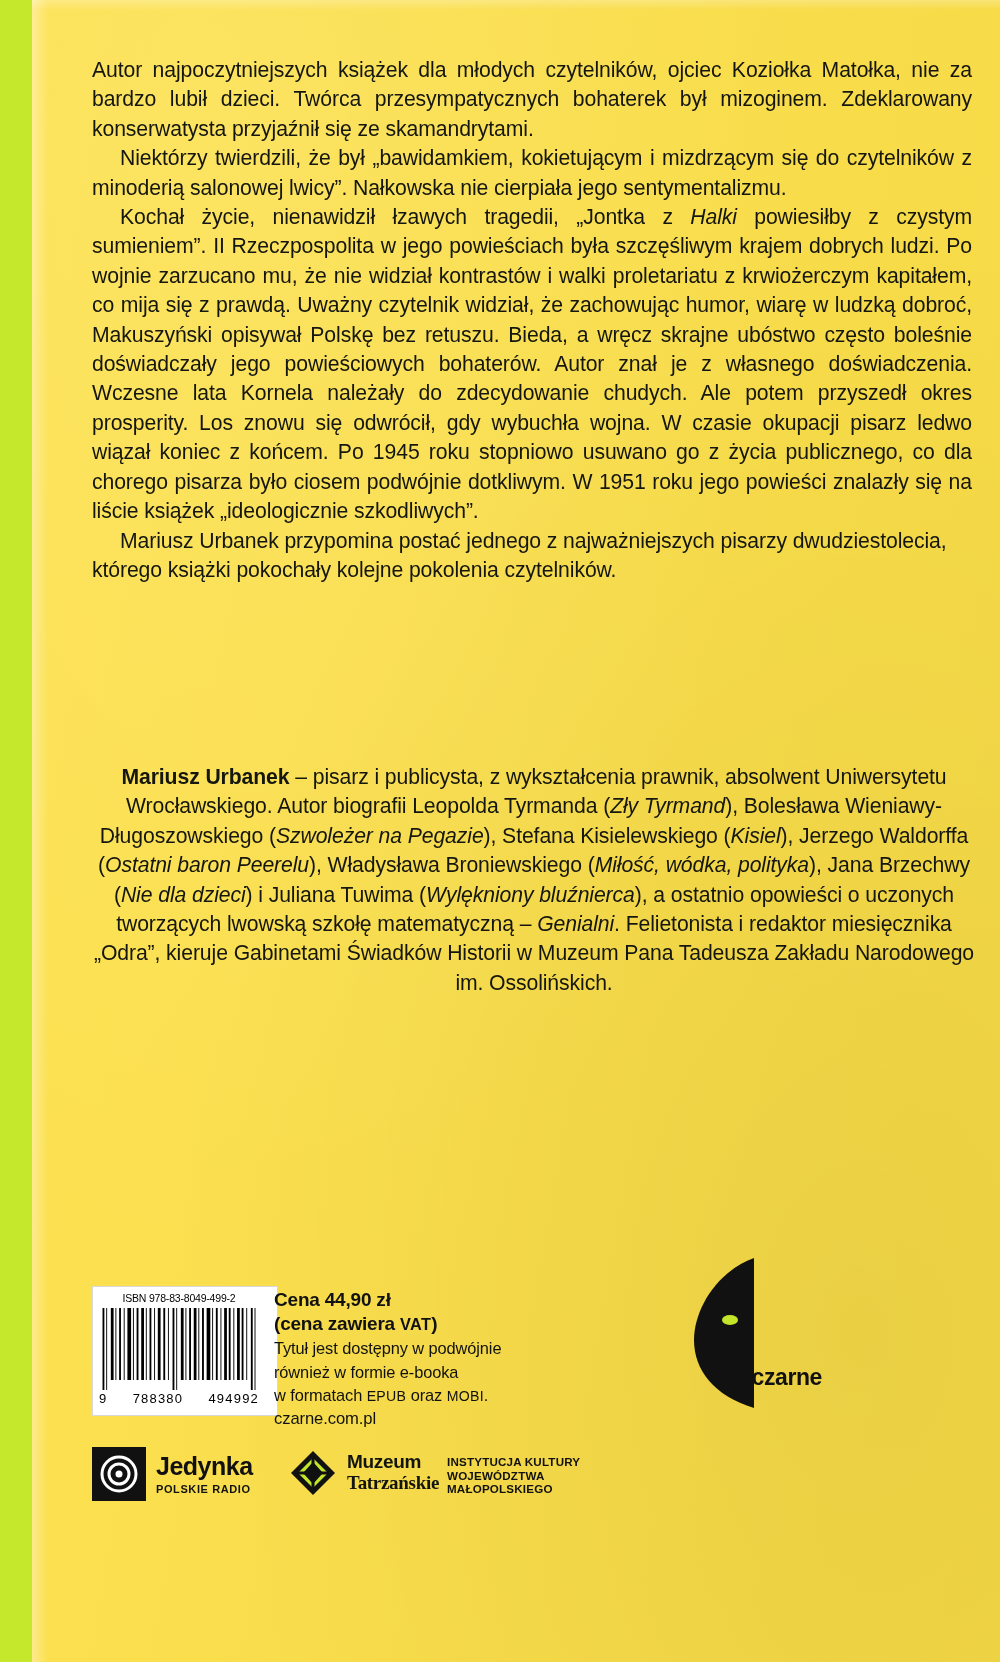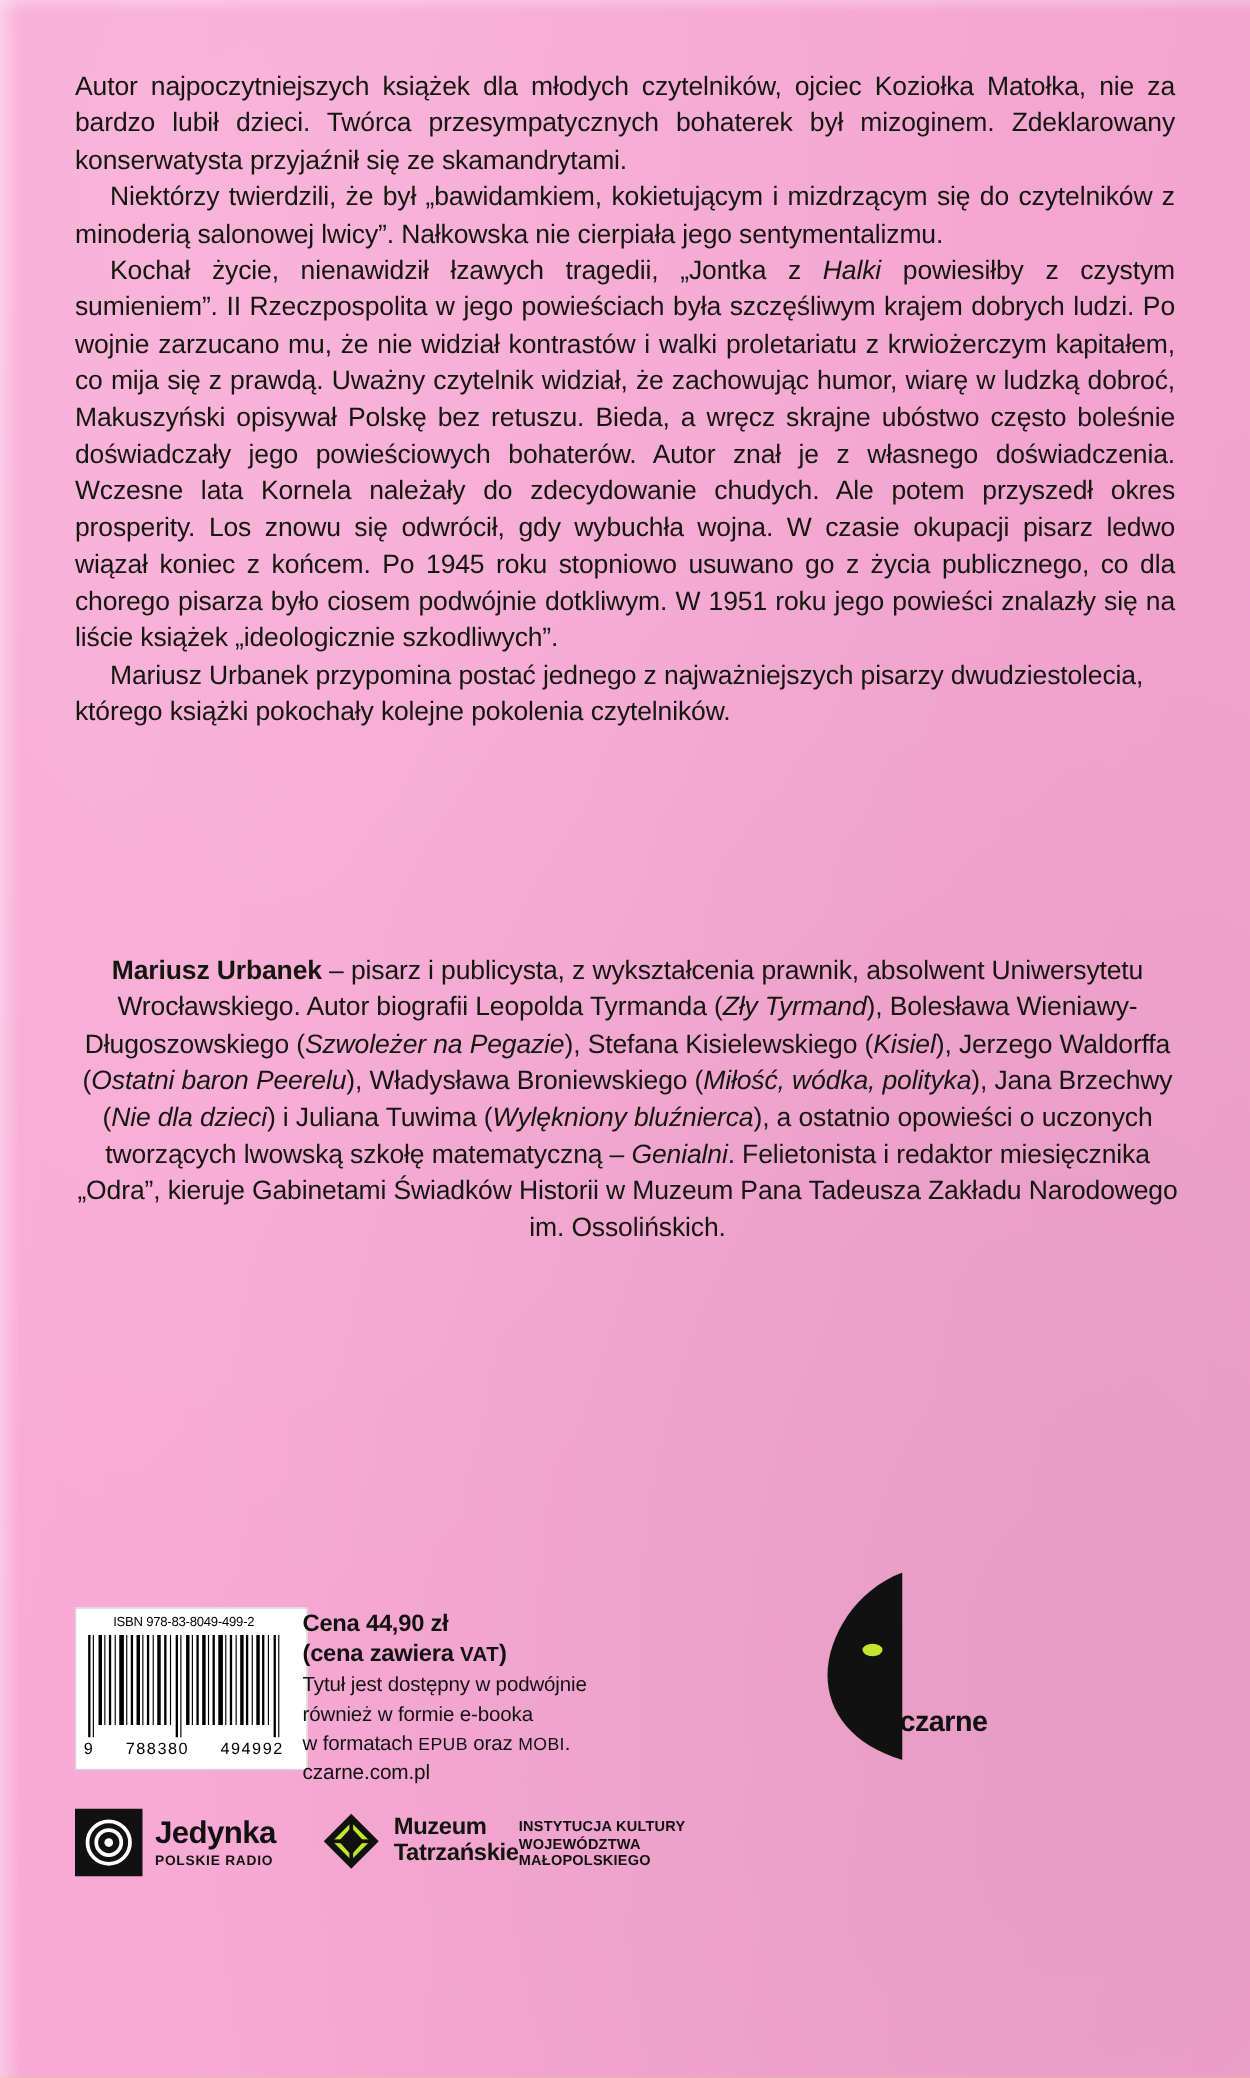--- a/index.html
+++ b/index.html
@@ -11,21 +11,22 @@
     height: 1662px;
     background: #c6e82c;
     font-family: "Liberation Sans", sans-serif;
     color: #12140f;
     overflow: hidden;
     position: relative;
   }
   .page {
     position: absolute;
     inset: 0;
-    background: #f9a8d4;
+    background: #fde047;
+    margin-left: 32px;
   }
   
   .texture {
     position: absolute;
     inset: 0;
     pointer-events: none;
     background:
       radial-gradient(ellipse at 20% 10%, rgba(255,255,255,0.10), rgba(255,255,255,0) 55%),
       radial-gradient(ellipse at 85% 80%, rgba(0,0,0,0.05), rgba(0,0,0,0) 60%),
       linear-gradient(100deg, rgba(255,255,255,0.06) 0%, rgba(0,0,0,0.03) 100%);
@@ -195,21 +196,21 @@
     font-size: 25px; font-weight: 700; letter-spacing: -0.5px; color: #111;
   }
   .jedynka-sub {
     font-size: 11px; font-weight: 700; letter-spacing: 0.6px; color: #111; margin-top: 5px;
   }
 
   .muzeum { left: 197px; top: 6px; }
   .muzeum-mark { width: 48px; height: 48px; }
   .muzeum-text { line-height: 1.08; }
   .muzeum-l1 { font-size: 19px; font-weight: 700; letter-spacing: -0.3px; }
-  .muzeum-l2 { font-size: 19px; font-weight: 700; letter-spacing: -0.3px; }
+  .muzeum-l2 { font-size: 19px; font-weight: 700; letter-spacing: -0.3px; font-family: Liberation Serif, serif; }
 
   .instytucja { left: 355px; top: 12px; }
   .instytucja-text {
     font-size: 11.6px;
     font-weight: 700;
     line-height: 13.6px;
     letter-spacing: 0.2px;
     color: #111;
   }
 </style>

